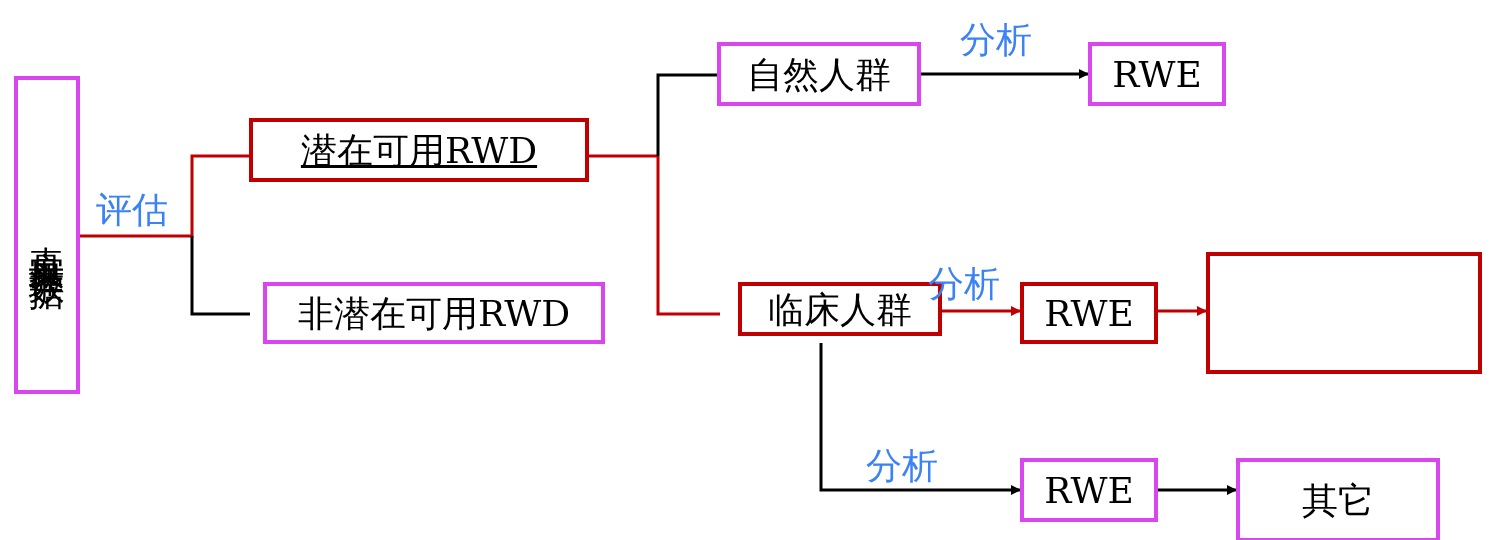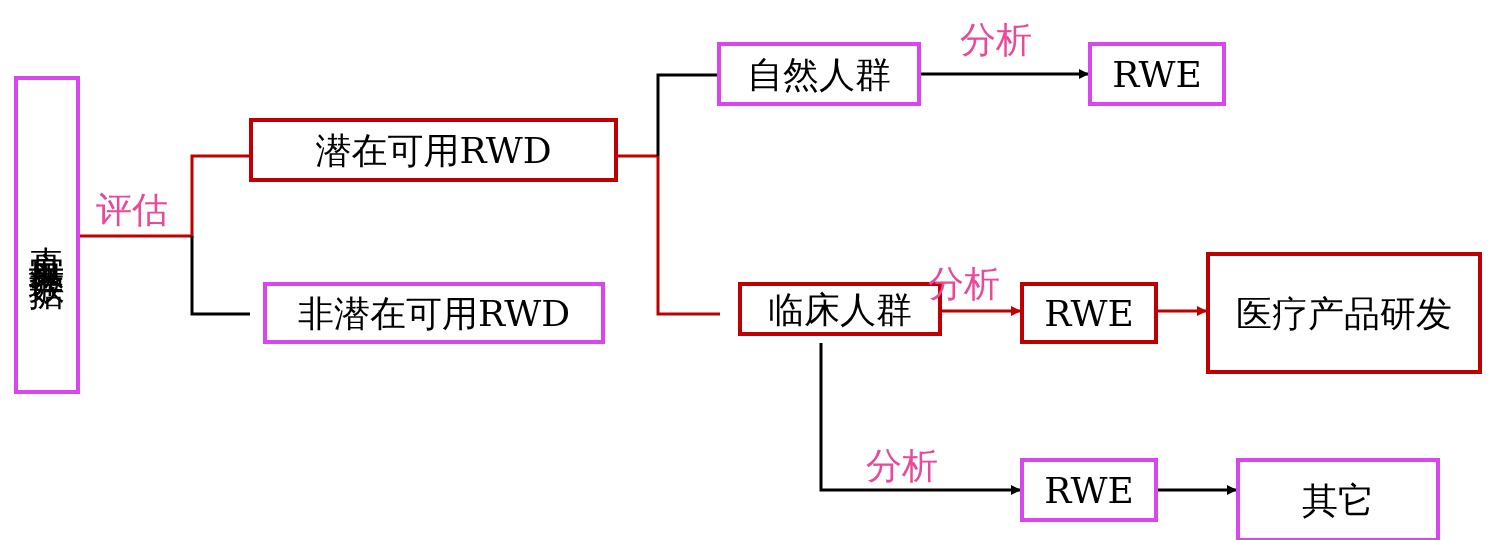--- a/index.html
+++ b/index.html
@@ -3,21 +3,21 @@
 <meta charset="utf-8">
 <style>
   html, body { margin:0; padding:0; background:#ffffff; }
   body { width:1500px; height:540px; position:relative; overflow:hidden;
          font-family: "DejaVu Serif", "Liberation Serif", serif; }
   .box { position:absolute; box-sizing:border-box; border:4px solid #d946ef; background:#fff;
          display:flex; align-items:center; justify-content:center; text-align:center;
          font-size:36px; color:#000; line-height:1.25; }
   .red { border-color:#c00000; }
   .vert { writing-mode: vertical-rl; letter-spacing:6px; font-size:36px; }
-  .lbl { position:absolute; font-size:36px; color:#ec4899; }
+  .lbl { position:absolute; font-size:36px; color:#3b82f6; }
   svg { position:absolute; left:0; top:0; }
 </style>
 </head>
 <body>
 
 <svg width="1500" height="540">
   <defs>
     <marker id="ab" markerWidth="10" markerHeight="10" refX="9" refY="5" orient="auto" markerUnits="userSpaceOnUse">
       <path d="M0,0 L10,5 L0,10 z" fill="#000"></path>
     </marker>
@@ -39,37 +39,36 @@
   <path d="M1158,311 H1206" stroke="#c00000" stroke-width="3" fill="none" marker-end="url(#ar)"></path>
 
   <path d="M821,343 V490 H1020" stroke="#000" stroke-width="3" fill="none" marker-end="url(#ab)"></path>
   <path d="M1158,490 H1236" stroke="#000" stroke-width="3" fill="none" marker-end="url(#ab)"></path>
 </svg>
 
 <div class="box vert" style="left:14px;top:76px;width:66px;height:318px;">真实世界数据</div>
 
 <div class="lbl" style="left:96px;top:186px;">评估</div>
 
-<div class="box red" style="left:249px;top:118px;width:369px;height:64px;">潜在可用RWD</div>
+<div class="box red" style="left:249px;top:118px;width:340px;height:64px;text-decoration:underline;">潜在可用RWD</div>
 
 <div class="box" style="left:247px;top:282px;width:342px;height:62px;margin-left:16px;">非潜在可用RWD</div>
 
 <div class="box" style="left:717px;top:42px;width:204px;height:64px;">自然人群</div>
 
 <div class="lbl" style="left:960px;top:16px;">分析</div>
 
 <div class="box" style="left:1088px;top:42px;width:138px;height:64px;">RWE</div>
 
 <div class="box red" style="left:738px;top:282px;width:204px;height:54px;">临床人群</div>
 
 <div class="lbl" style="left:928px;top:260px;">分析</div>
 
 <div class="box red" style="left:1020px;top:282px;width:138px;height:62px;">RWE</div>
 
 <div class="box red" style="left:1206px;top:252px;width:276px;height:122px;flex-direction:column;">
-  <span>医疗产品研发</span>
 </div>
 
 <div class="lbl" style="left:866px;top:442px;">分析</div>
 
 <div class="box" style="left:1020px;top:458px;width:138px;height:64px;">RWE</div>
 
 <div class="box" style="left:1236px;top:458px;width:204px;height:84px;">其它</div>
 
 </body></html>

